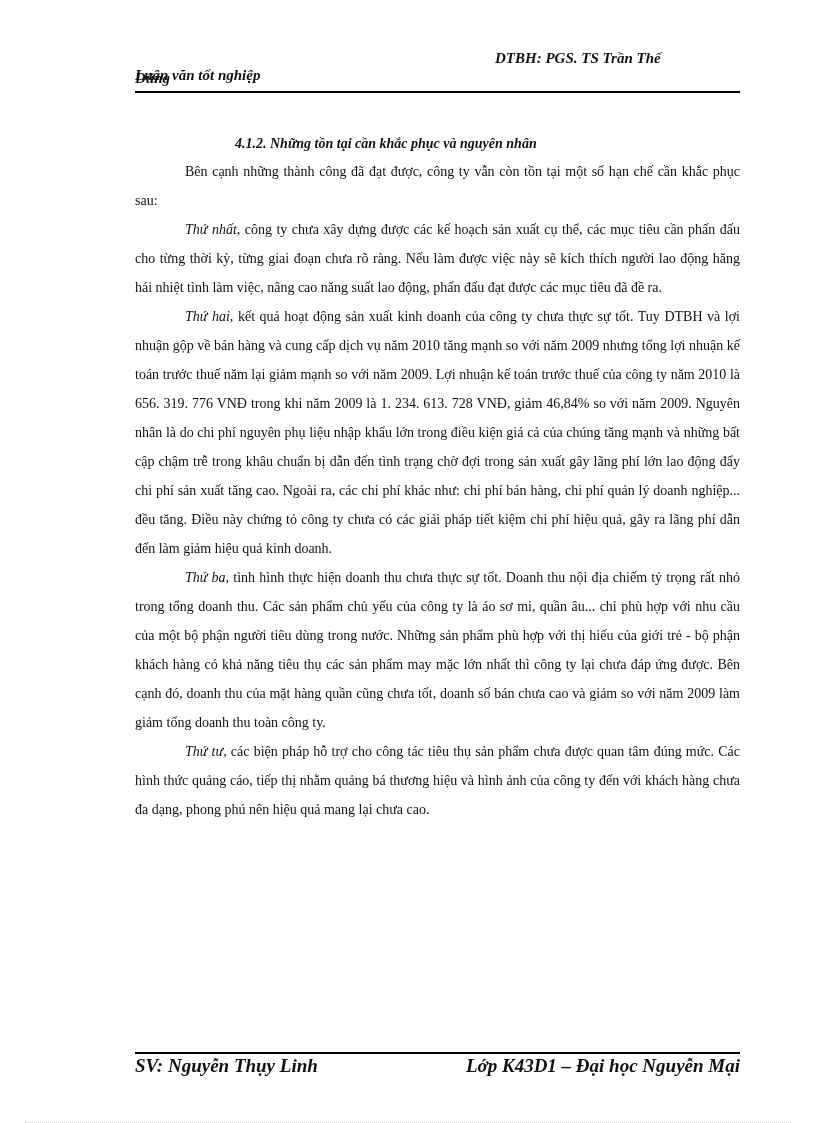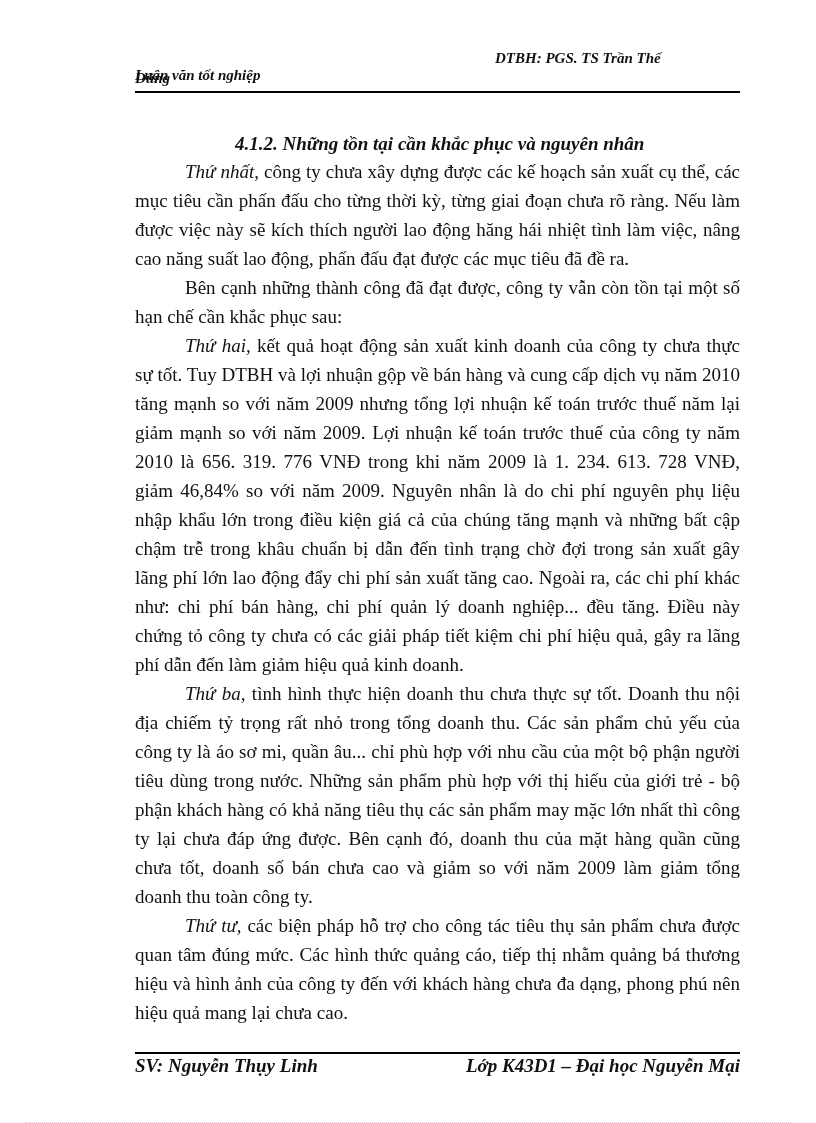--- a/index.html
+++ b/index.html
@@ -7,21 +7,21 @@
          font-family: "Liberation Serif", "DejaVu Serif", serif; color: #111; }
   .header { position: absolute; left: 135px; top: 48px; width: 605px; height: 44px;
             font-style: italic; font-weight: bold; font-size: 15px; line-height: 20px; }
   .header .left { position: absolute; left: 0; top: 17px; }
   .header .right { position: absolute; left: 360px; top: 0; }
   .header .wrap { position: absolute; left: 0; top: 20px; }
   .rule { position: absolute; left: 135px; width: 605px; height: 2px; background: #000; }
   .rule.top { top: 91px; }
   .rule.bottom { top: 1052px; }
   .content { position: absolute; left: 135px; top: 130px; width: 605px;
-             font-size: 19px; line-height: 29px; text-align: justify; }
+             font-size: 14px; line-height: 29px; text-align: justify; }
   .content .heading { font-style: italic; font-weight: bold; padding-left: 50px; margin: 0; line-height: 27px; }
   .content p { margin: 0; text-indent: 50px; }
   .content .lead { font-style: italic; }
   .footer { position: absolute; left: 135px; top: 1056px; width: 605px; height: 22px;
             font-style: italic; font-weight: bold; font-size: 19px; line-height: 20px; }
   .footer .left { position: absolute; left: 0; top: 0; }
   .footer .right { position: absolute; right: 0; top: 0; }
   .page-edge { position: absolute; left: 25px; right: 25px; top: 1122px; height: 0;
                border-top: 1px dotted #c9c9c9; }
 </style>
@@ -30,22 +30,22 @@
 
 <div class="header">
   <span class="left">Luận văn tốt nghiệp</span>
   <span class="right">DTBH:  PGS.  TS Trần Thế</span>
   <span class="wrap">Dũng</span>
 </div>
 <div class="rule top"></div>
 
 <div class="content">
   <p class="heading">4.1.2. Những tồn tại cần khắc phục và nguyên nhân</p>
+  <p>Bên cạnh những thành công đã đạt được, công ty vẫn còn tồn tại một số hạn chế cần khắc phục sau:</p>
   <p><span class="lead">Thứ nhất,</span><span> công ty chưa xây dựng được các kế hoạch sản xuất cụ thể, các mục tiêu cần phấn đấu cho từng thời kỳ, từng giai đoạn chưa rõ ràng. Nếu làm được việc này sẽ kích thích người lao động hăng hái nhiệt tình làm việc, nâng cao năng suất lao động, phấn đấu đạt được các mục tiêu đã đề ra.</span></p>
-  <p>Bên cạnh những thành công đã đạt được, công ty vẫn còn tồn tại một số hạn chế cần khắc phục sau:</p>
   <p><span class="lead">Thứ hai,</span><span> kết quả hoạt động sản xuất kinh doanh của công ty chưa thực sự tốt. Tuy DTBH và lợi nhuận gộp về bán hàng và cung cấp dịch vụ năm 2010 tăng mạnh so với năm 2009 nhưng tổng lợi nhuận kế toán trước thuế năm lại giảm mạnh so với năm 2009. Lợi nhuận kế toán trước thuế của công ty năm 2010 là 656. 319. 776 VNĐ trong khi năm 2009 là 1. 234. 613. 728 VNĐ, giảm 46,84% so với năm 2009. Nguyên nhân là do chi phí nguyên phụ liệu nhập khẩu lớn trong điều kiện giá cả của chúng tăng mạnh và những bất cập chậm trễ trong khâu chuẩn bị dẫn đến tình trạng chờ đợi trong sản xuất gây lãng phí lớn lao động đẩy chi phí sản xuất tăng cao. Ngoài ra, các chi phí khác như: chi phí bán hàng, chi phí quản lý doanh nghiệp... đều tăng. Điều này chứng tỏ công ty chưa có các giải pháp tiết kiệm chi phí hiệu quả, gây ra lãng phí dẫn đến làm giảm hiệu quả kinh doanh.</span></p>
   <p><span class="lead">Thứ ba,</span><span> tình hình thực hiện doanh thu chưa thực sự tốt. Doanh thu nội địa chiếm tỷ trọng rất nhỏ trong tổng doanh thu. Các sản phẩm chủ yếu của công ty là áo sơ mi, quần âu... chỉ phù hợp với nhu cầu của một bộ phận người tiêu dùng trong nước. Những sản phẩm phù hợp với thị hiếu của giới trẻ - bộ phận khách hàng có khả năng tiêu thụ các sản phẩm may mặc lớn nhất thì công ty lại chưa đáp ứng được. Bên cạnh đó, doanh thu của mặt hàng quần cũng chưa tốt, doanh số bán chưa cao và giảm so với năm 2009 làm giảm tổng doanh thu toàn công ty.</span></p>
   <p><span class="lead">Thứ tư,</span><span> các biện pháp hỗ trợ cho công tác tiêu thụ sản phẩm chưa được quan tâm đúng mức. Các hình thức quảng cáo, tiếp thị nhằm quảng bá thương hiệu và hình ảnh của công ty đến với khách hàng chưa đa dạng, phong phú nên hiệu quả mang lại chưa cao.</span></p>
 </div>
 
 <div class="rule bottom"></div>
 <div class="footer">
   <span class="left">SV:  Nguyễn  Thụy Linh</span>
   <span class="right">Lớp K43D1 – Đại học Nguyễn  Mại</span>
 </div>

